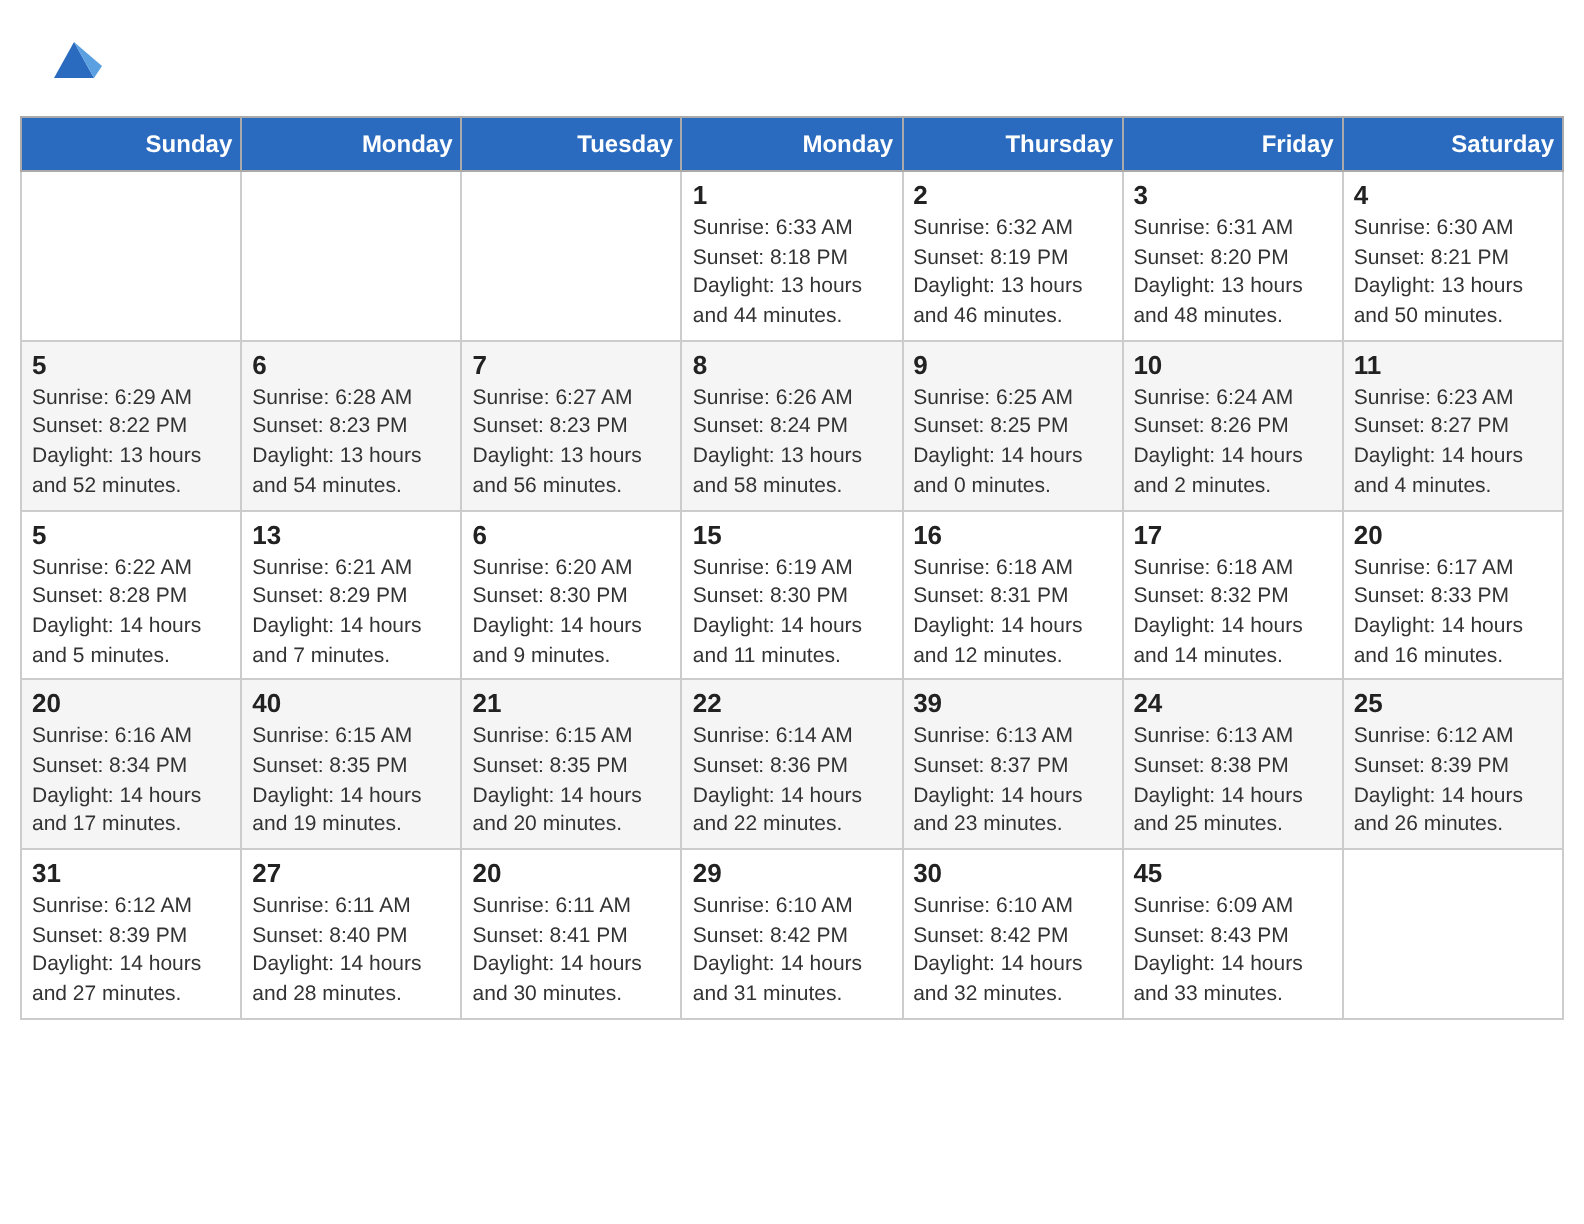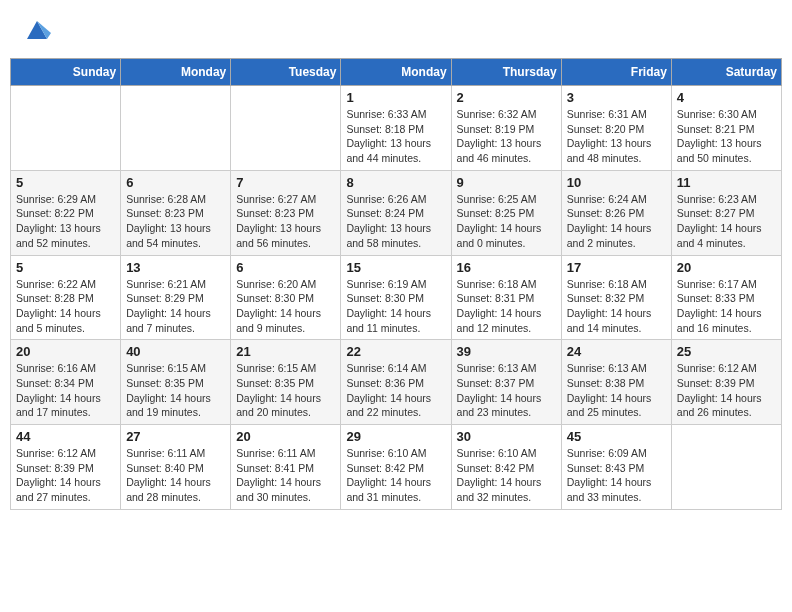--- a/index.html
+++ b/index.html
@@ -230,21 +230,21 @@
           <div class="day-number">24</div>
           <div class="day-info">Sunrise: 6:13 AM<br>Sunset: 8:38 PM<br>Daylight: 14 hours<br>and 25 minutes.</div>
         </td>
         <td>
           <div class="day-number">25</div>
           <div class="day-info">Sunrise: 6:12 AM<br>Sunset: 8:39 PM<br>Daylight: 14 hours<br>and 26 minutes.</div>
         </td>
       </tr>
       <tr>
         <td>
-          <div class="day-number">44</div>
+          <div class="day-number">31</div>
           <div class="day-info">Sunrise: 6:12 AM<br>Sunset: 8:39 PM<br>Daylight: 14 hours<br>and 27 minutes.</div>
         </td>
         <td>
           <div class="day-number">27</div>
           <div class="day-info">Sunrise: 6:11 AM<br>Sunset: 8:40 PM<br>Daylight: 14 hours<br>and 28 minutes.</div>
         </td>
         <td>
           <div class="day-number">20</div>
           <div class="day-info">Sunrise: 6:11 AM<br>Sunset: 8:41 PM<br>Daylight: 14 hours<br>and 30 minutes.</div>
         </td>

